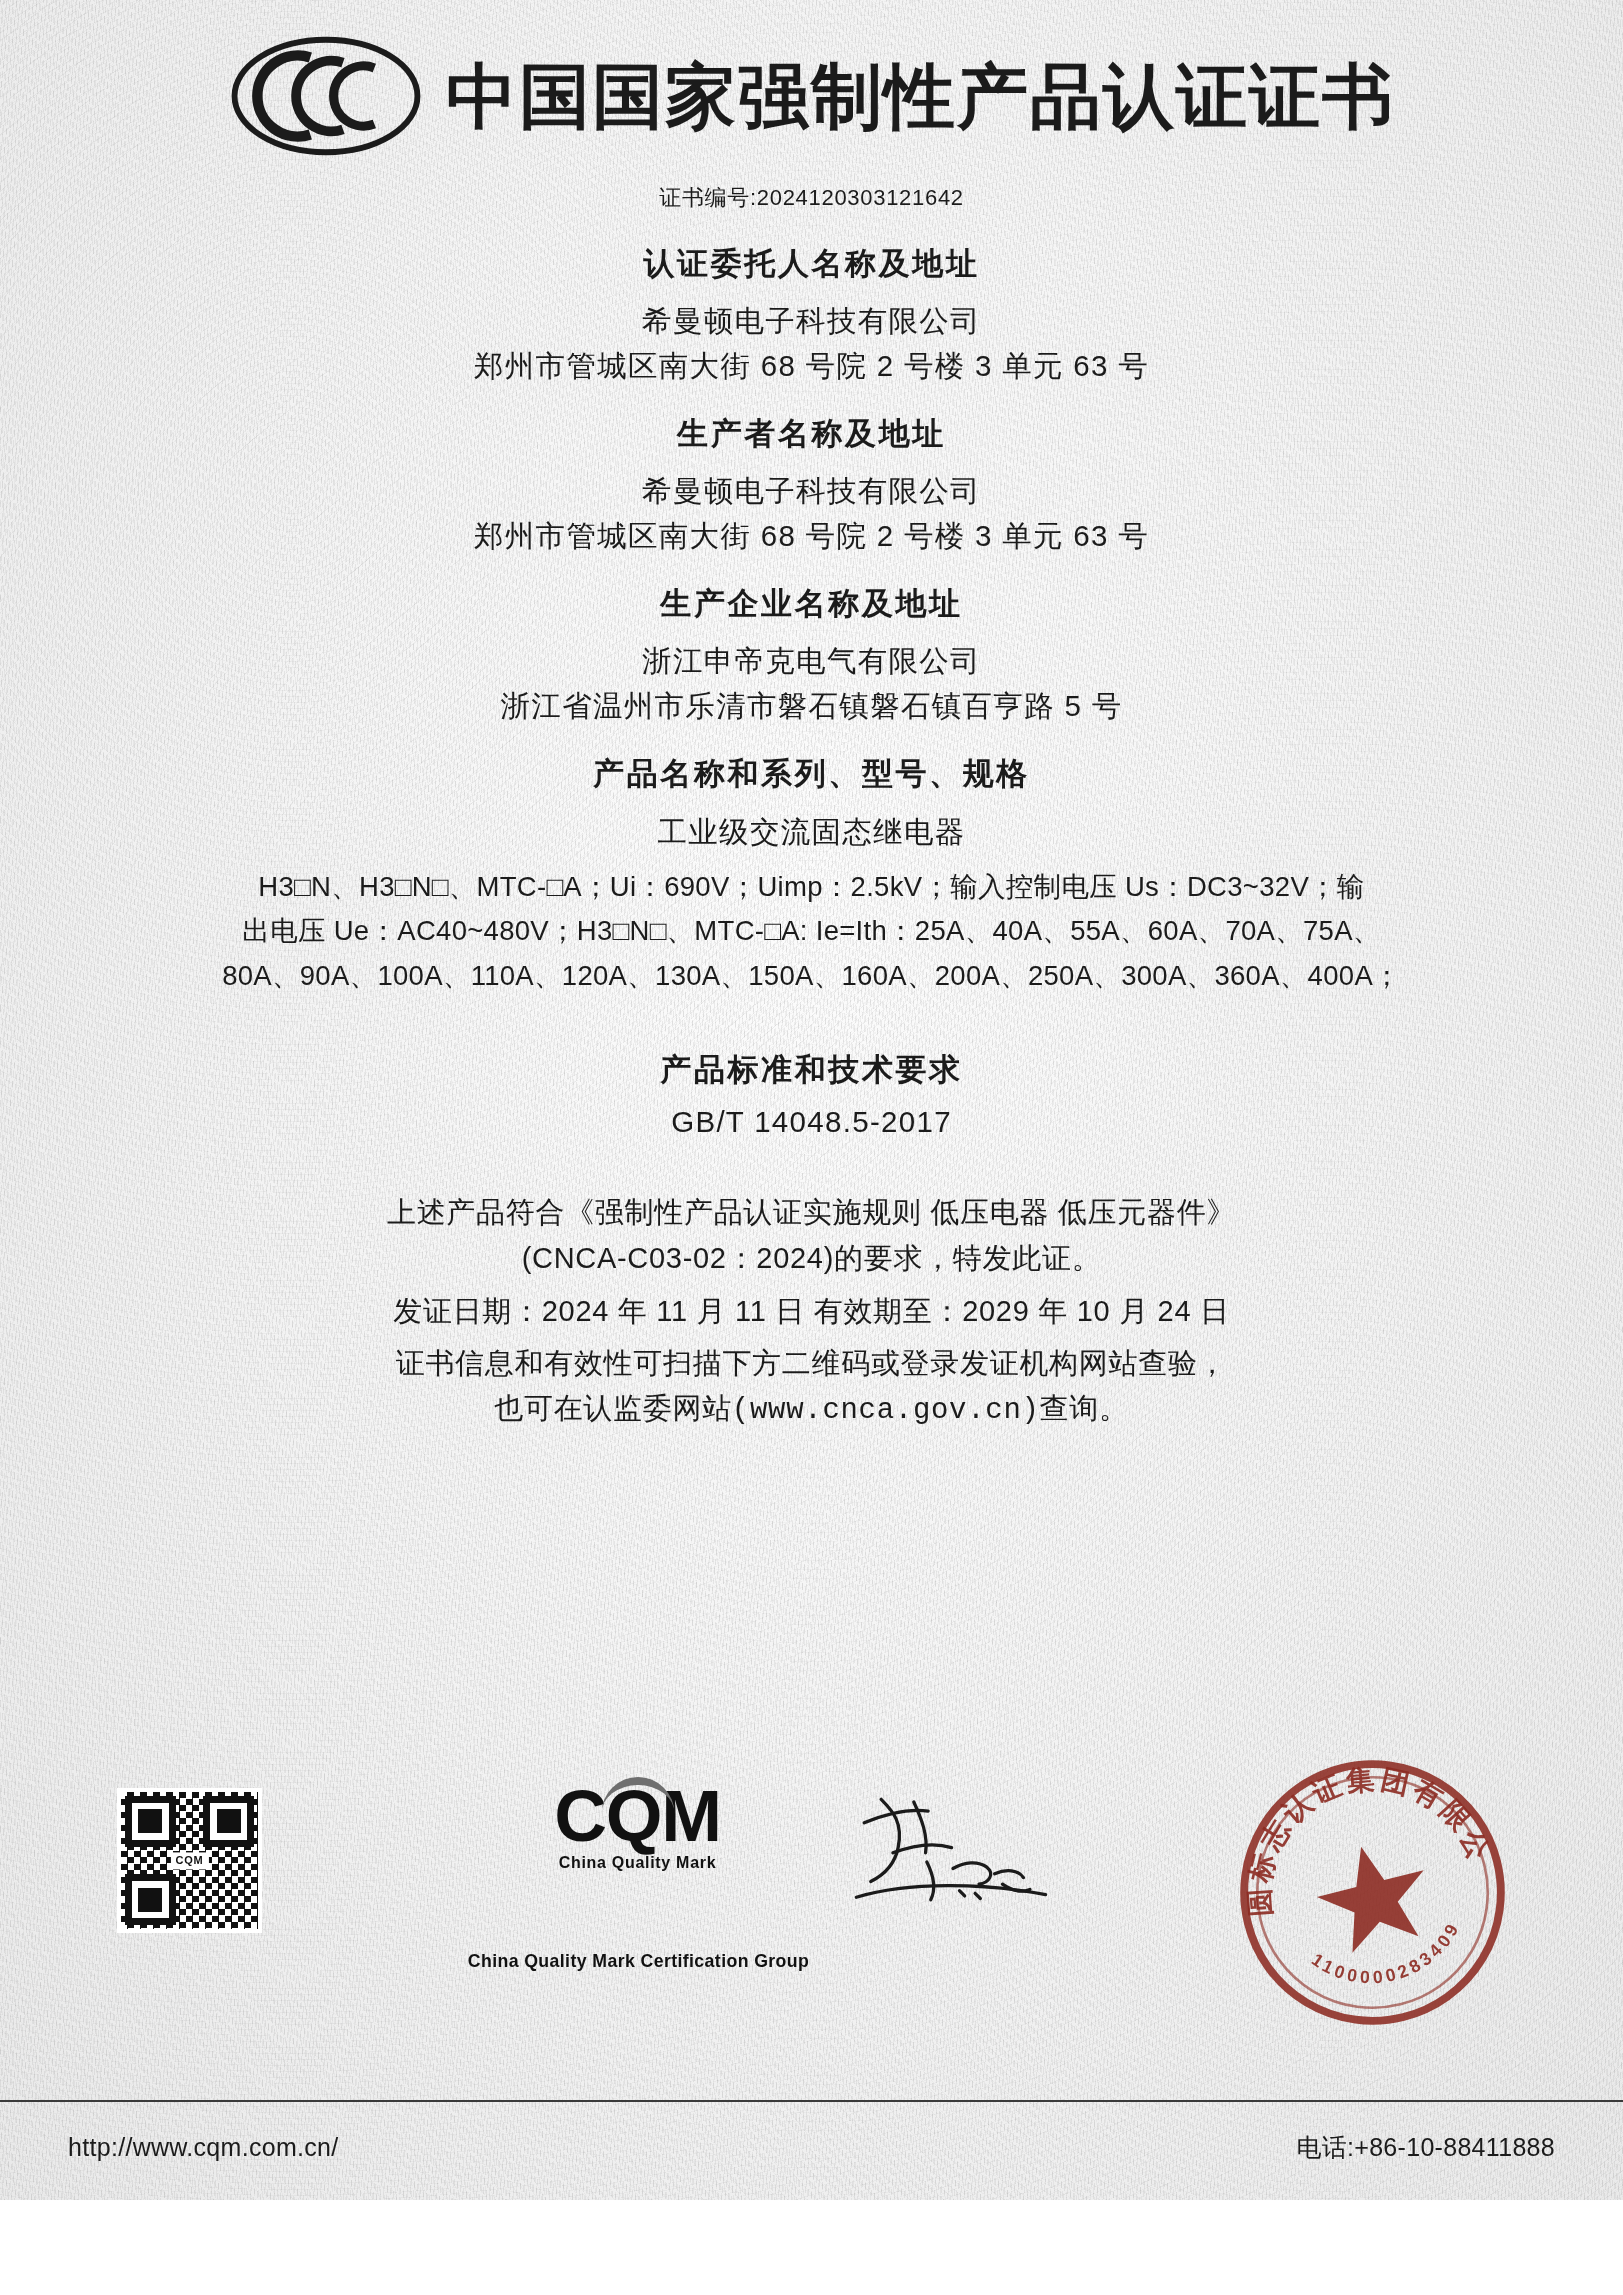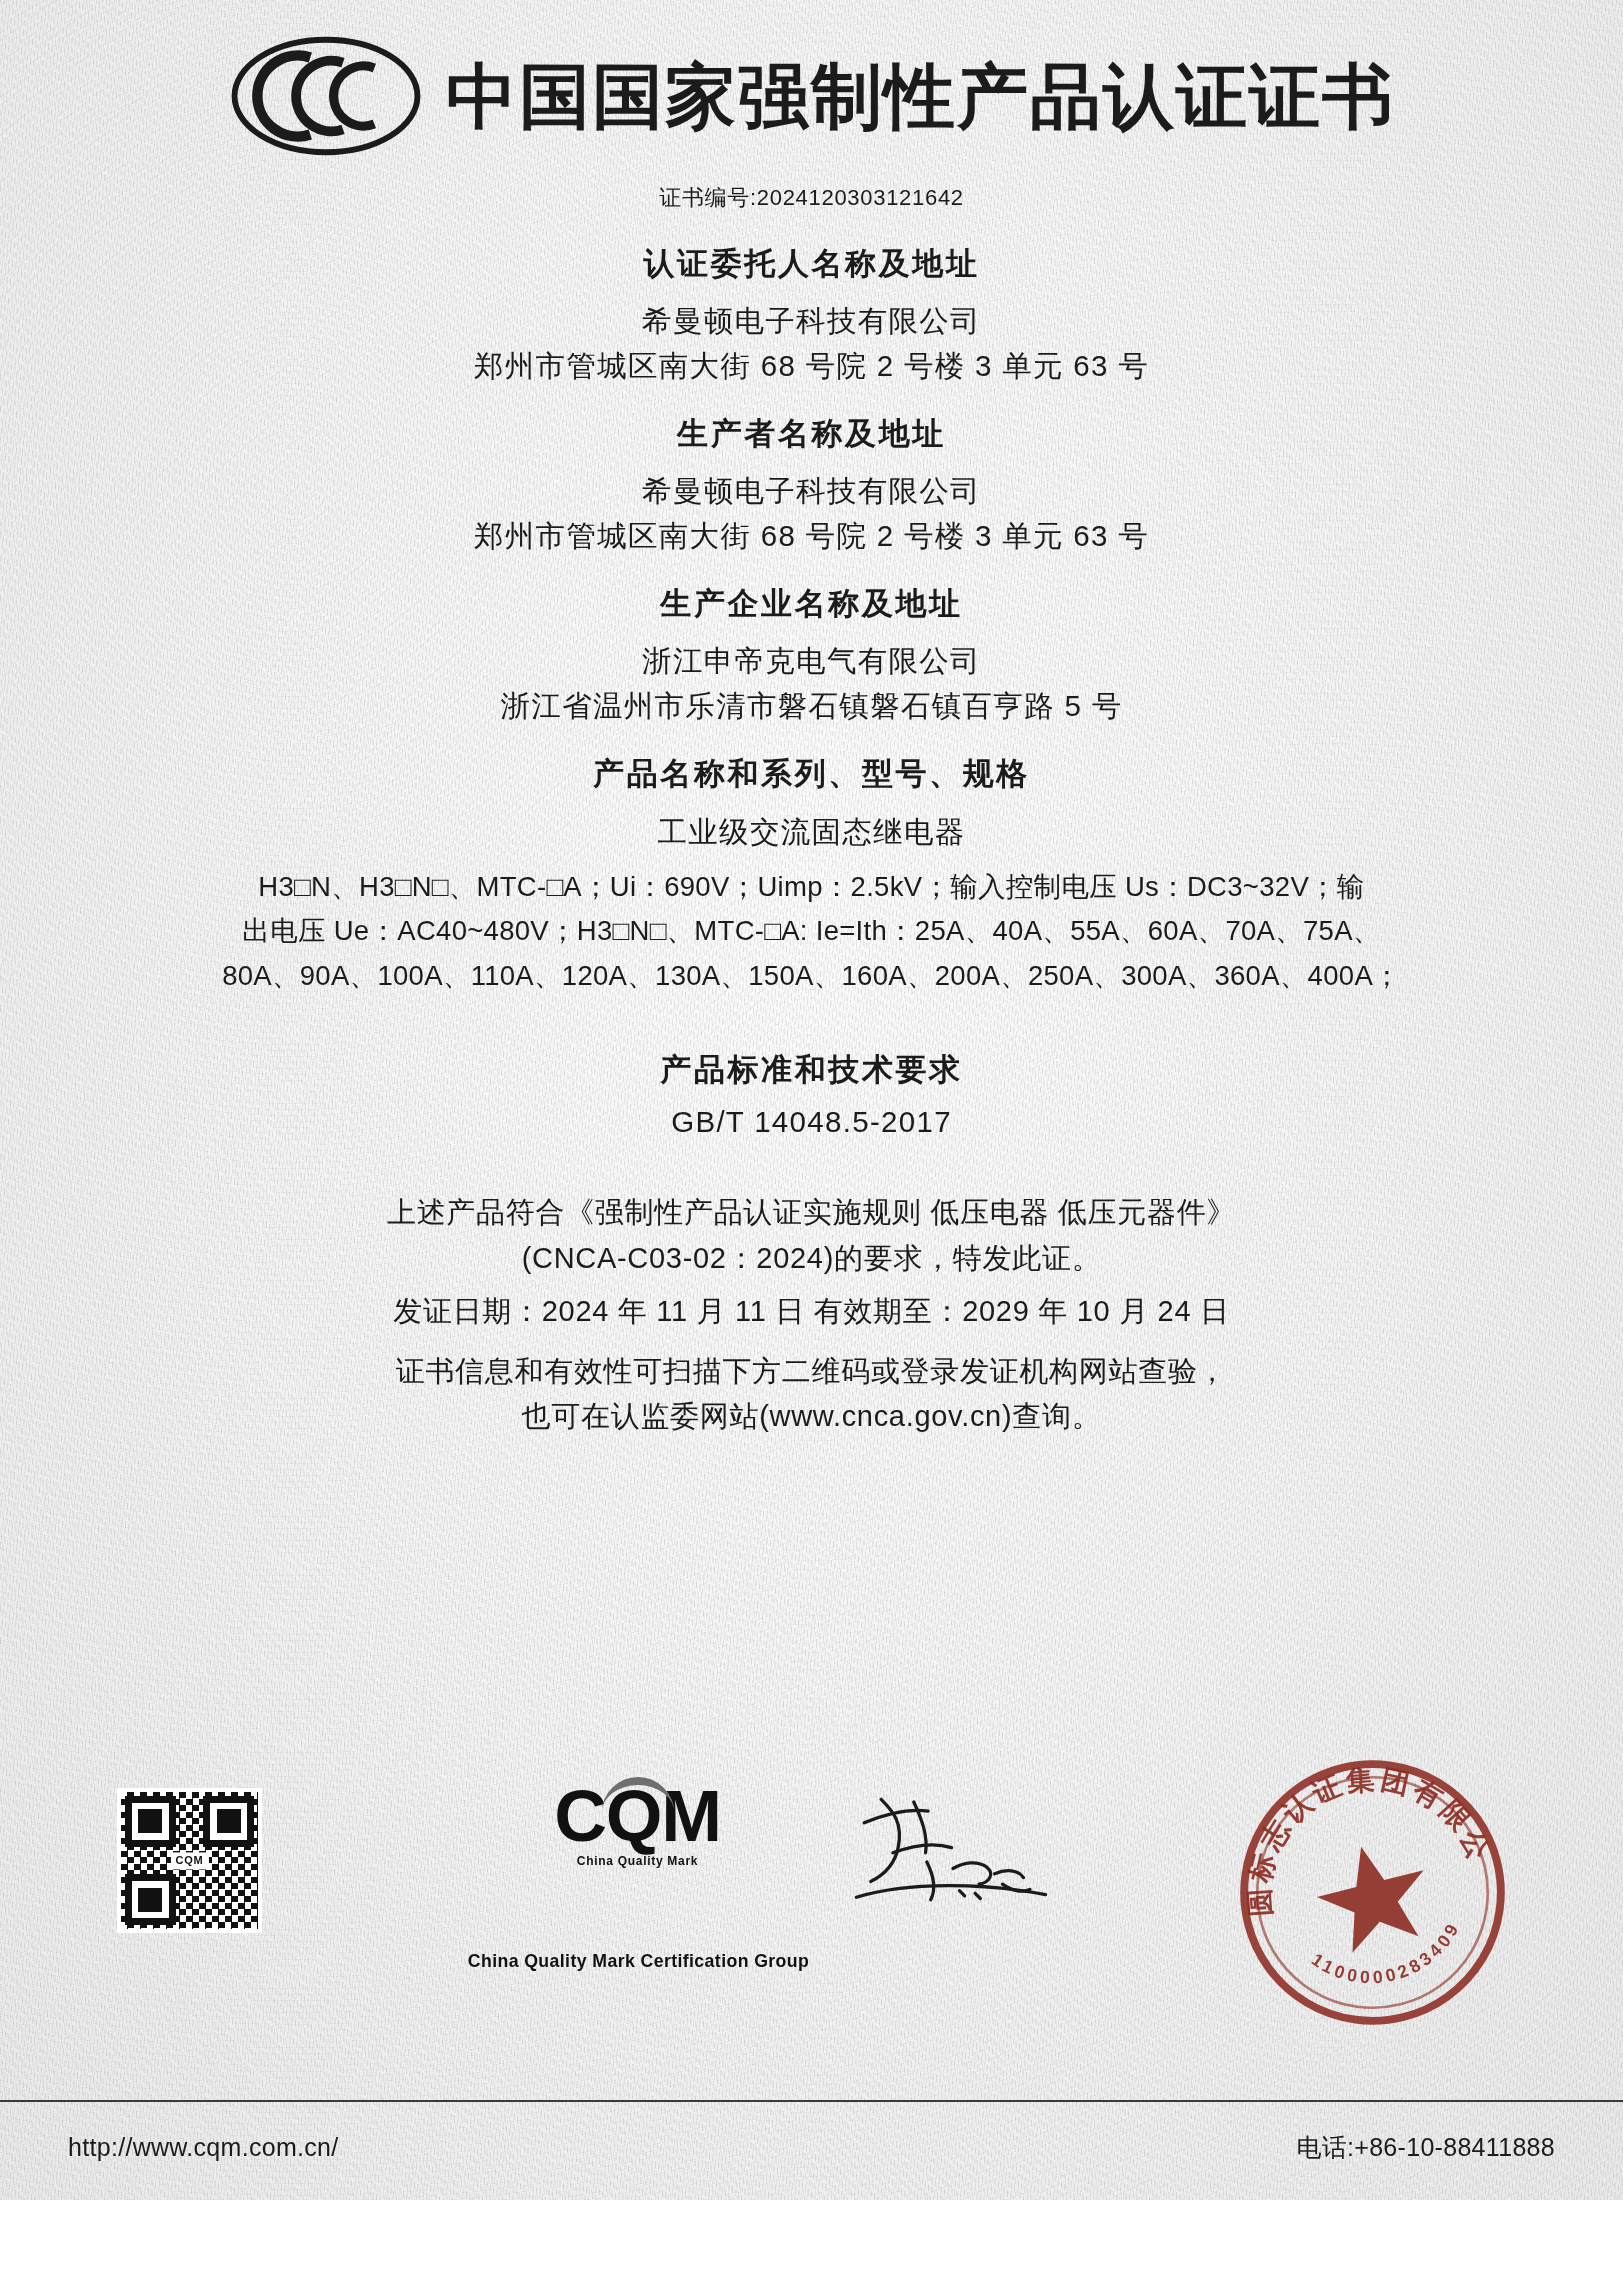--- a/index.html
+++ b/index.html
@@ -108,24 +108,25 @@
     font-size: 29px;
     line-height: 1.58;
     letter-spacing: 0.7px;
   }
   .dates {
     margin-top: 10.5px;
     font-size: 29px;
     letter-spacing: 0.7px;
   }
   .verify {
-    margin-top: 17px;
+    margin-top: 11px;
     font-size: 29px;
     line-height: 1.56;
     letter-spacing: 0.7px;
+    font-family: Liberation Mono, monospace;
   }
 
   
   .marks {
     position: absolute;
     left: 0;
     right: 0;
     bottom: 123px;
     height: 327px;
   }
@@ -194,21 +195,21 @@
     position: absolute;
     left: 50%;
     top: -3.9px;
     transform: translateX(-50%);
     width: 73px;
     height: 30px;
     border-top: 8.5px solid #6f6f6f;
     border-radius: 37px 37px 0 0;
   }
   .cqm-sub {
-    font-size: 12px;
+    font-size: 16px;
     font-weight: 700;
     letter-spacing: 0.7px;
     color: #111;
     margin-top: 2.6px;
   }
   .cqm-group {
     position: absolute;
     left: 452px;
     top: 194px;
     width: 373px;

